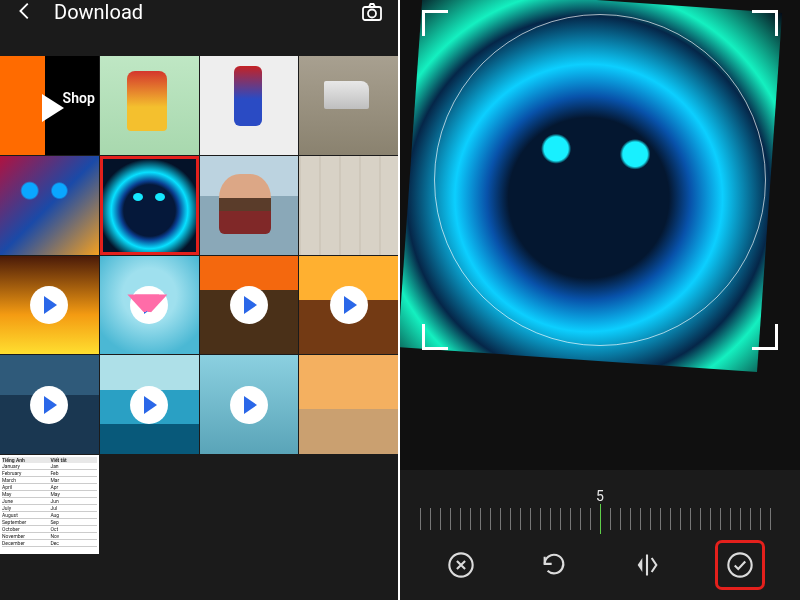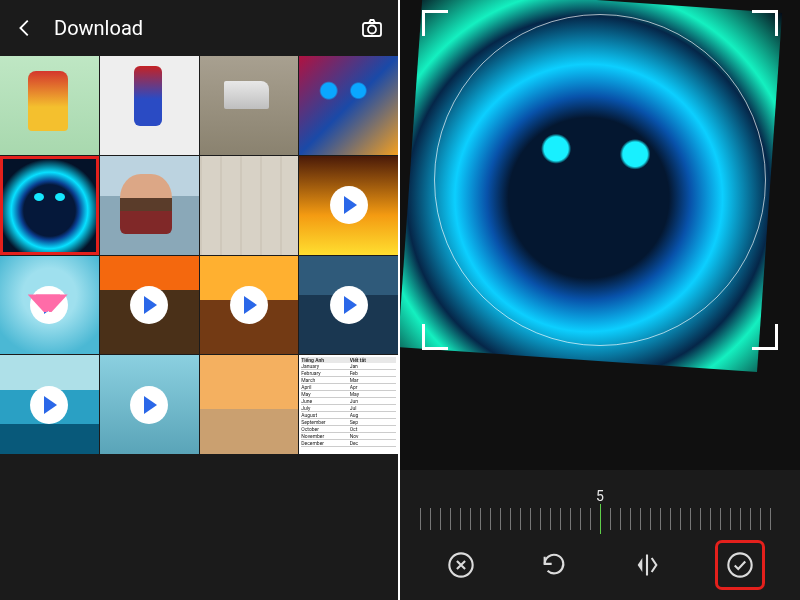--- a/index.html
+++ b/index.html
@@ -16,21 +16,20 @@
     background: #1b1b1b;
     position: relative;
   }
   .panel-left { width: 400px; border-right: 2px solid #fff; }
   .panel-right { width: 400px; display: flex; flex-direction: column; }
 
   
   .header {
     height: 56px;
     display: flex;
-    align-items: center;
     padding: 0 14px;
     gap: 18px;
   }
   .back-arrow { width: 22px; height: 22px; stroke: #fff; stroke-width: 2; fill: none; }
   .title { color: #fff; font-size: 20px; font-weight: 400; flex: 1; }
   .camera-icon { width: 24px; height: 24px; stroke: #fff; stroke-width: 1.8; fill: none; }
 
   .grid {
     display: grid;
     grid-template-columns: repeat(4, 1fr);
@@ -170,20 +169,23 @@
       </svg>
     <div class="title">Download</div>
     <svg class="camera-icon" viewBox="0 0 24 24">
         <rect x="3" y="7" width="18" height="13" rx="2"></rect>
         <circle cx="12" cy="13.5" r="4"></circle>
         <path d="M9 7l1.5-3h3L15 7"></path>
       </svg>
   </div>
 
   <div class="grid">
+    <div class="thumb t-shop">
+        <span class="t-shop-txt">Shop</span>
+      </div>
     <div class="thumb t-ironman"></div>
     <div class="thumb t-spider"></div>
     <div class="thumb t-cleaver"></div>
 
     <div class="thumb t-cat"></div>
     <div class="thumb t-leopard selected"></div>
     <div class="thumb t-messi"></div>
     <div class="thumb t-paper"></div>
 
     <div class="thumb t-firehands">

